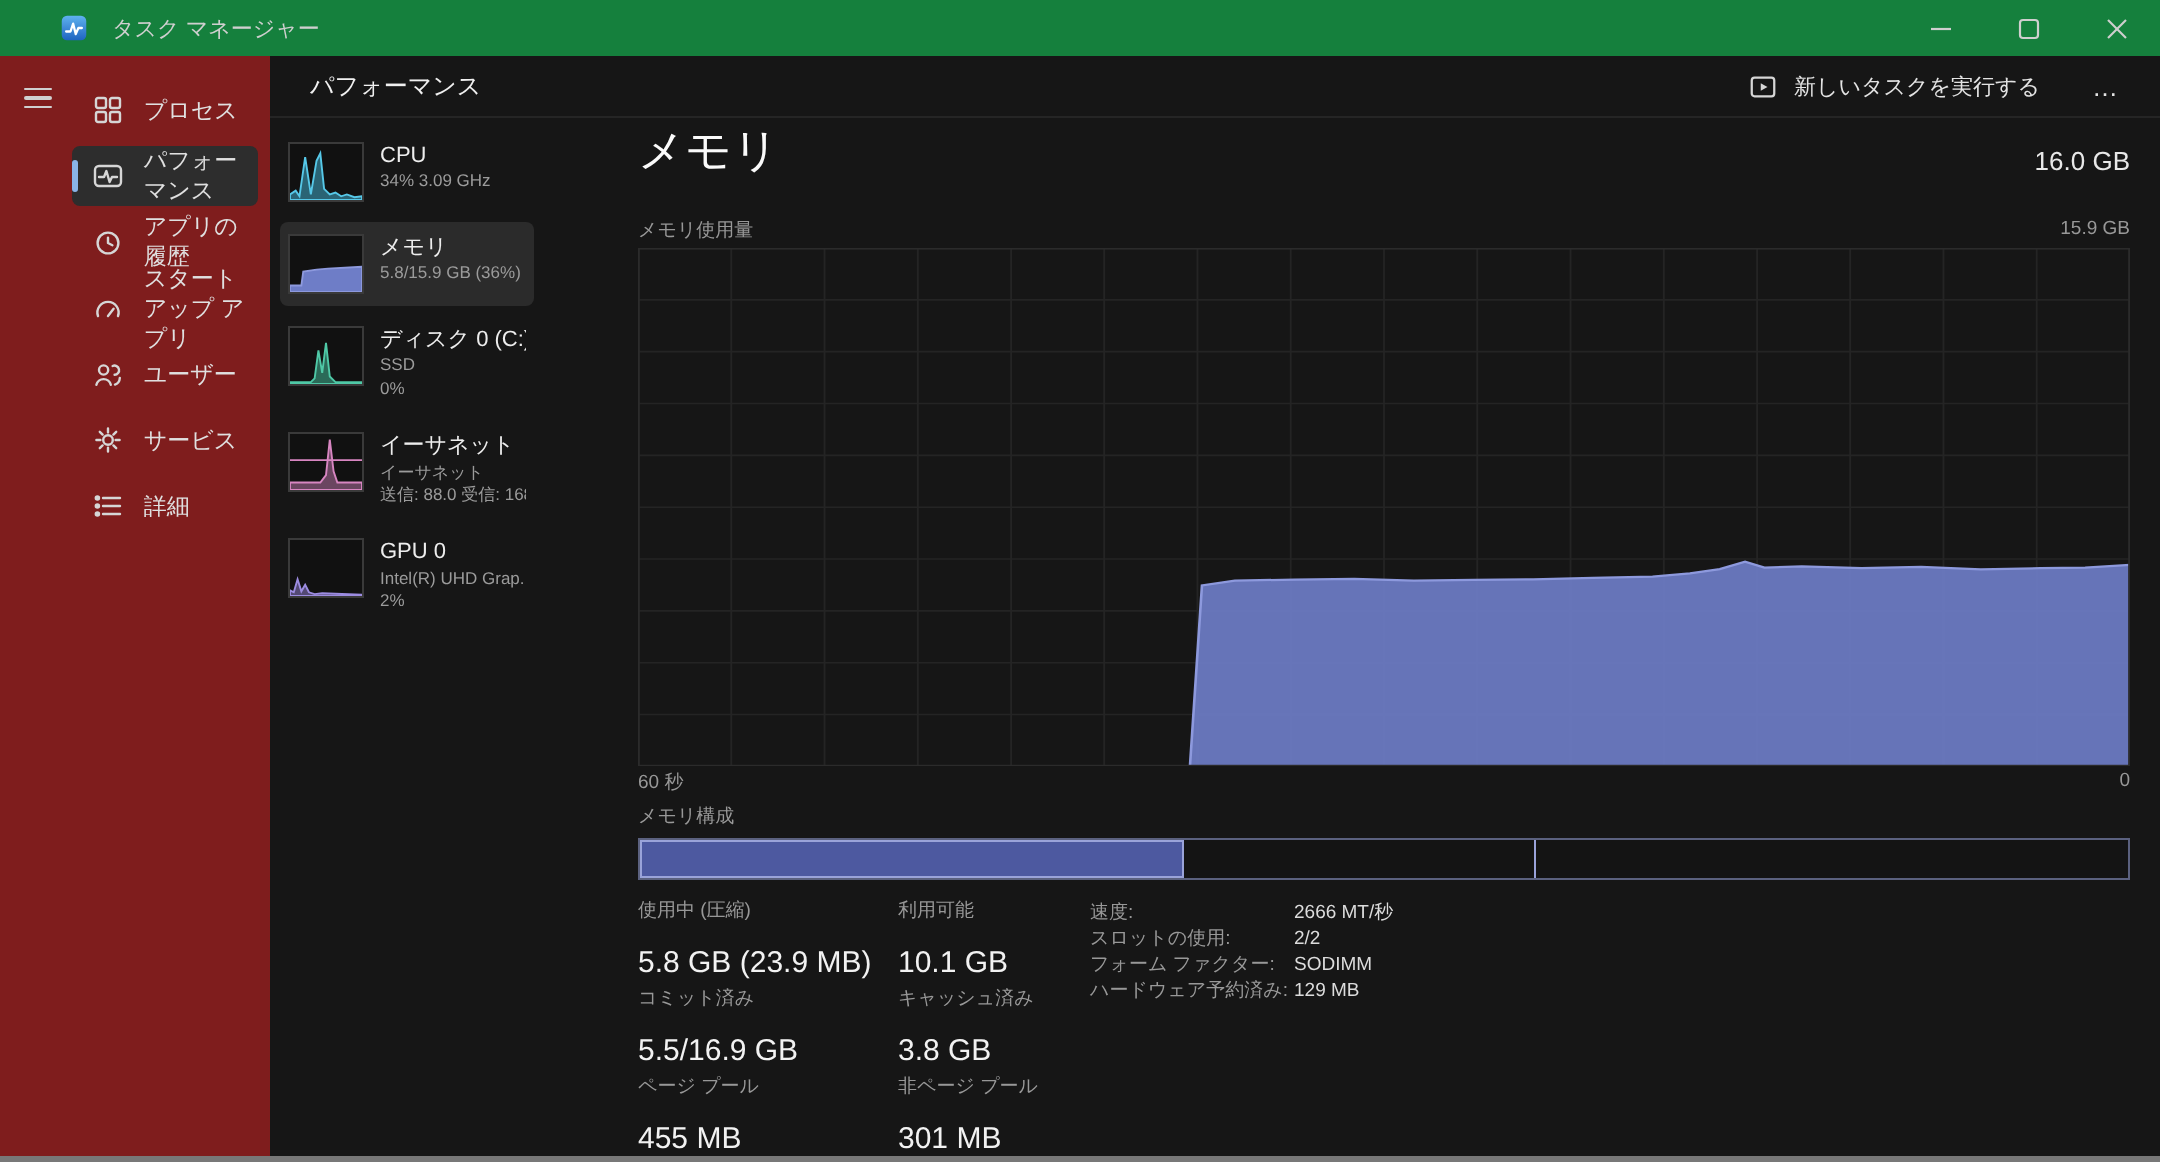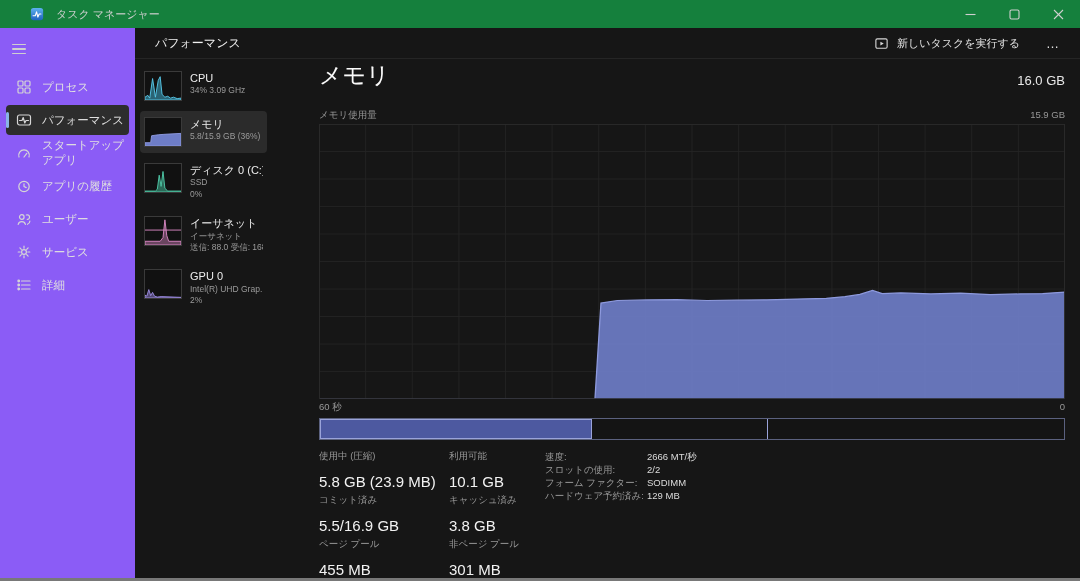--- a/index.html
+++ b/index.html
@@ -7,21 +7,21 @@
     font-family:"Liberation Sans","DejaVu Sans",sans-serif;color:#e6e6e6;}
   
   .titlebar{height:28px;background:#15803d;display:flex;align-items:center;}
   .tb-icon{margin-left:30px;width:14px;height:14px;flex:none;}
   .tb-title{margin-left:12px;font-size:11px;color:#cfcfcf;}
   .tb-controls{margin-left:auto;display:flex;height:100%;}
   .tb-btn{width:44px;height:100%;display:flex;align-items:center;justify-content:center;}
   .tb-btn svg{stroke:#cfcfcf;stroke-width:1.1;fill:none;}
   
   .body{display:flex;height:550px;}
-  .sidebar{width:135px;flex:none;background:#8b5cf6;display:flex;flex-direction:column;padding-top:6px;}
+  .sidebar{width:135px;flex:none;background:#7f1d1d;display:flex;flex-direction:row;padding-top:6px;}
   .hamburger{width:30px;height:26px;margin:2px 0 4px 12px;display:flex;flex-direction:column;justify-content:center;gap:3px;border-radius:4px;}
   .hamburger span{display:block;width:14px;height:1.5px;background:#d0d0d0;border-radius:1px;}
   .nav{display:flex;flex-direction:column;gap:3px;padding:6px 6px 0 6px;}
   .nav-item{position:relative;display:flex;align-items:center;gap:10px;height:30px;border-radius:4px;padding-left:10px;font-size:11.5px;color:#e0e0e0;cursor:default;}
   .nav-item.selected{background:#2d2d2d;}
   .nav-item.selected::before{content:"";position:absolute;left:0;top:7px;width:3px;height:16px;border-radius:2px;background:#8ab4e8;}
   .nav-ico{width:16px;height:16px;flex:none;display:flex;}
   .nav-ico svg{width:16px;height:16px;}
   .sidebar-bottom{margin-top:auto;padding:0 6px 8px 6px;}
   
@@ -129,34 +129,34 @@
               <svg viewBox="0 0 16 16" fill="none" stroke="#d6d6d6" stroke-width="1.2" stroke-linecap="round" stroke-linejoin="round">
                 <rect x="1.5" y="3" width="13" height="10" rx="2"></rect>
                 <polyline points="3.5,8.5 6,8.5 7.2,5.5 8.8,11 10,8.5 12.5,8.5"></polyline>
               </svg>
             </span>
             <span>パフォーマンス</span>
           </div>
           <div class="nav-item">
             <span class="nav-ico">
               <svg viewBox="0 0 16 16" fill="none" stroke="#d6d6d6" stroke-width="1.2" stroke-linecap="round" stroke-linejoin="round">
+                <circle cx="8" cy="8.5" r="5.2"></circle>
+                <polyline points="8,5.8 8,8.5 10.2,9.6"></polyline>
+              </svg>
+            </span>
+            <span>アプリの履歴</span>
+          </div>
+          <div class="nav-item">
+            <span class="nav-ico">
+              <svg viewBox="0 0 16 16" fill="none" stroke="#d6d6d6" stroke-width="1.2" stroke-linecap="round" stroke-linejoin="round">
                 <path d="M3,12 a5.3,5.3 0 1 1 10,0"></path>
                 <line x1="8" y1="12" x2="10.8" y2="8.4"></line>
               </svg>
             </span>
             <span>スタートアップ アプリ</span>
-          </div>
-          <div class="nav-item">
-            <span class="nav-ico">
-              <svg viewBox="0 0 16 16" fill="none" stroke="#d6d6d6" stroke-width="1.2" stroke-linecap="round" stroke-linejoin="round">
-                <circle cx="8" cy="8.5" r="5.2"></circle>
-                <polyline points="8,5.8 8,8.5 10.2,9.6"></polyline>
-              </svg>
-            </span>
-            <span>アプリの履歴</span>
           </div>
           <div class="nav-item">
             <span class="nav-ico">
               <svg viewBox="0 0 16 16" fill="none" stroke="#d6d6d6" stroke-width="1.2" stroke-linecap="round" stroke-linejoin="round">
                 <circle cx="5.8" cy="6" r="2.3"></circle>
                 <path d="M2.2,13.4 a3.7,3.7 0 0 1 7.2,0"></path>
                 <path d="M10.3,4 a2.3,2.3 0 1 1 1,4.4"></path>
                 <path d="M11.5,13.3 a3.7,3.7 0 0 0 2.4,-3.3"></path>
               </svg>
             </span>
@@ -309,20 +309,21 @@
                 <line x1="0" y1="322.0" x2="795" y2="322.0" stroke="#242424" stroke-width="1"></line>
                 <polygon points="0,322 0.0,322.0 294.1,322.0 300.5,209.6 318.0,206.6 349.8,206.0 381.6,205.6 413.4,206.6 445.2,206.2 477.0,205.8 508.8,204.9 540.6,204.1 560.5,202.1 576.4,199.5 589.9,194.8 600.2,198.5 620.1,197.7 651.9,198.9 683.7,198.1 715.5,199.7 747.3,198.9 771.1,198.5 795.0,196.8 795,322" fill="#6e7dc7" fill-opacity="0.92" stroke="none"></polygon>
                 <polyline points="0.0,322.0 294.1,322.0 300.5,209.6 318.0,206.6 349.8,206.0 381.6,205.6 413.4,206.6 445.2,206.2 477.0,205.8 508.8,204.9 540.6,204.1 560.5,202.1 576.4,199.5 589.9,194.8 600.2,198.5 620.1,197.7 651.9,198.9 683.7,198.1 715.5,199.7 747.3,198.9 771.1,198.5 795.0,196.8" fill="none" stroke="#8d99dd" stroke-width="1.4"></polyline>
                 <rect x="0.5" y="0.5" width="794" height="321" fill="none" stroke="#2b2b2b" stroke-width="1"></rect>
               </svg>
             </div>
           <div class="axis-row">
             <span>60 秒</span>
             <span>0</span>
           </div>
+          <div class="comp-label">メモリ構成</div>
           <div class="comp-bar" id="comp-bar">
               <div class="comp-seg" style="width: 36.5%; background: rgb(77, 89, 160); border: 1px solid rgb(154, 163, 217);"></div>
               <div class="comp-seg" style="width: 23.7%; background: transparent; border-right: 1px solid rgb(154, 163, 217);"></div>
               <div class="comp-seg" style="width: 39.8%; background: transparent;"></div>
             </div>
 
           <div class="stats">
             <div class="stats-left" id="stats-left">
                 <div>
                   <div class="stat-label">使用中 (圧縮)</div>

